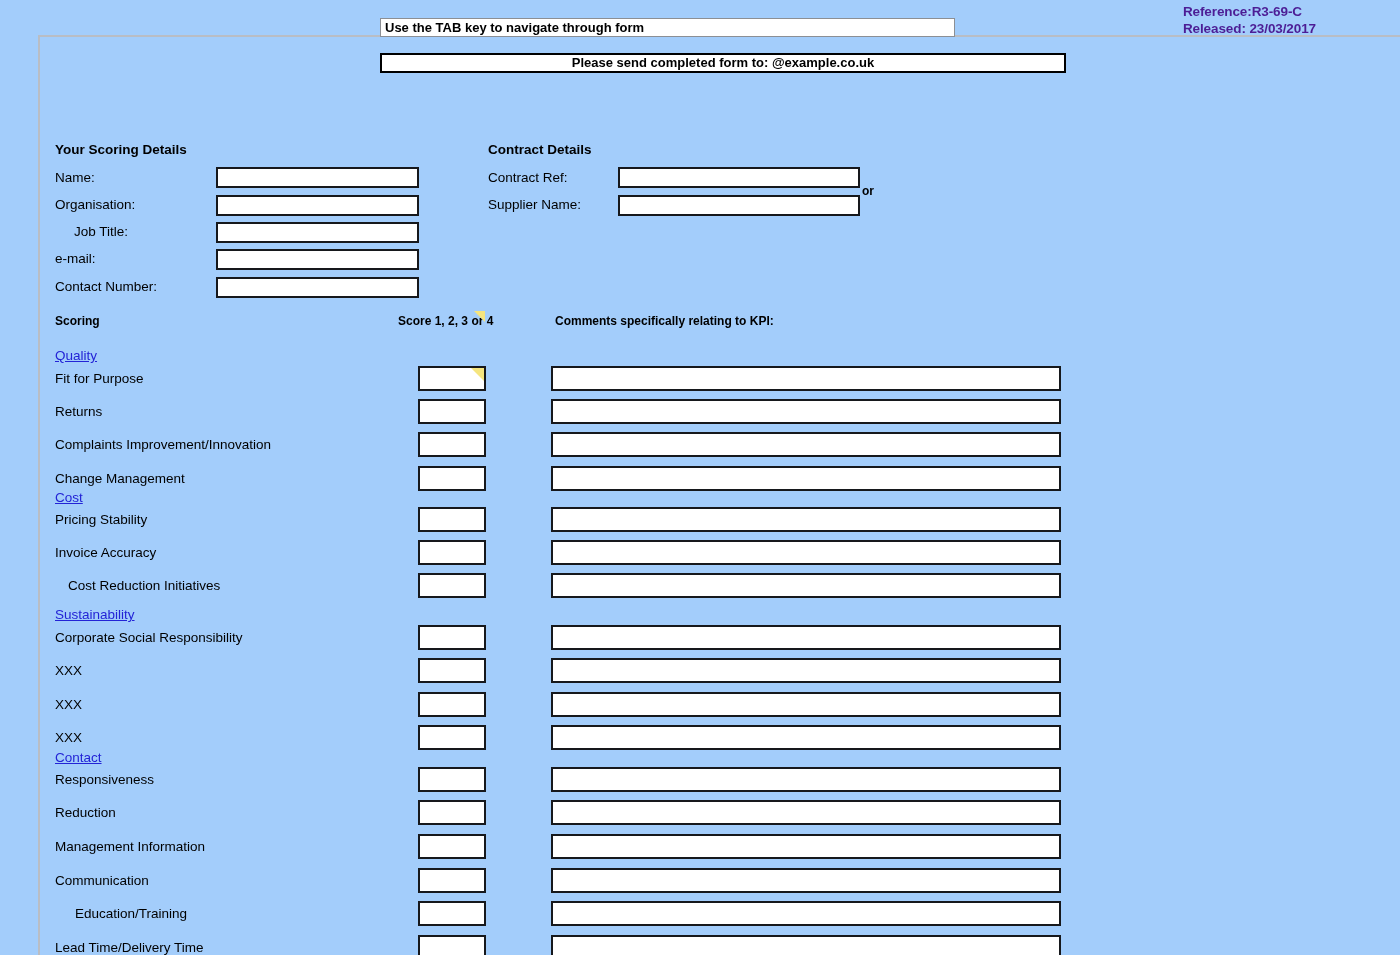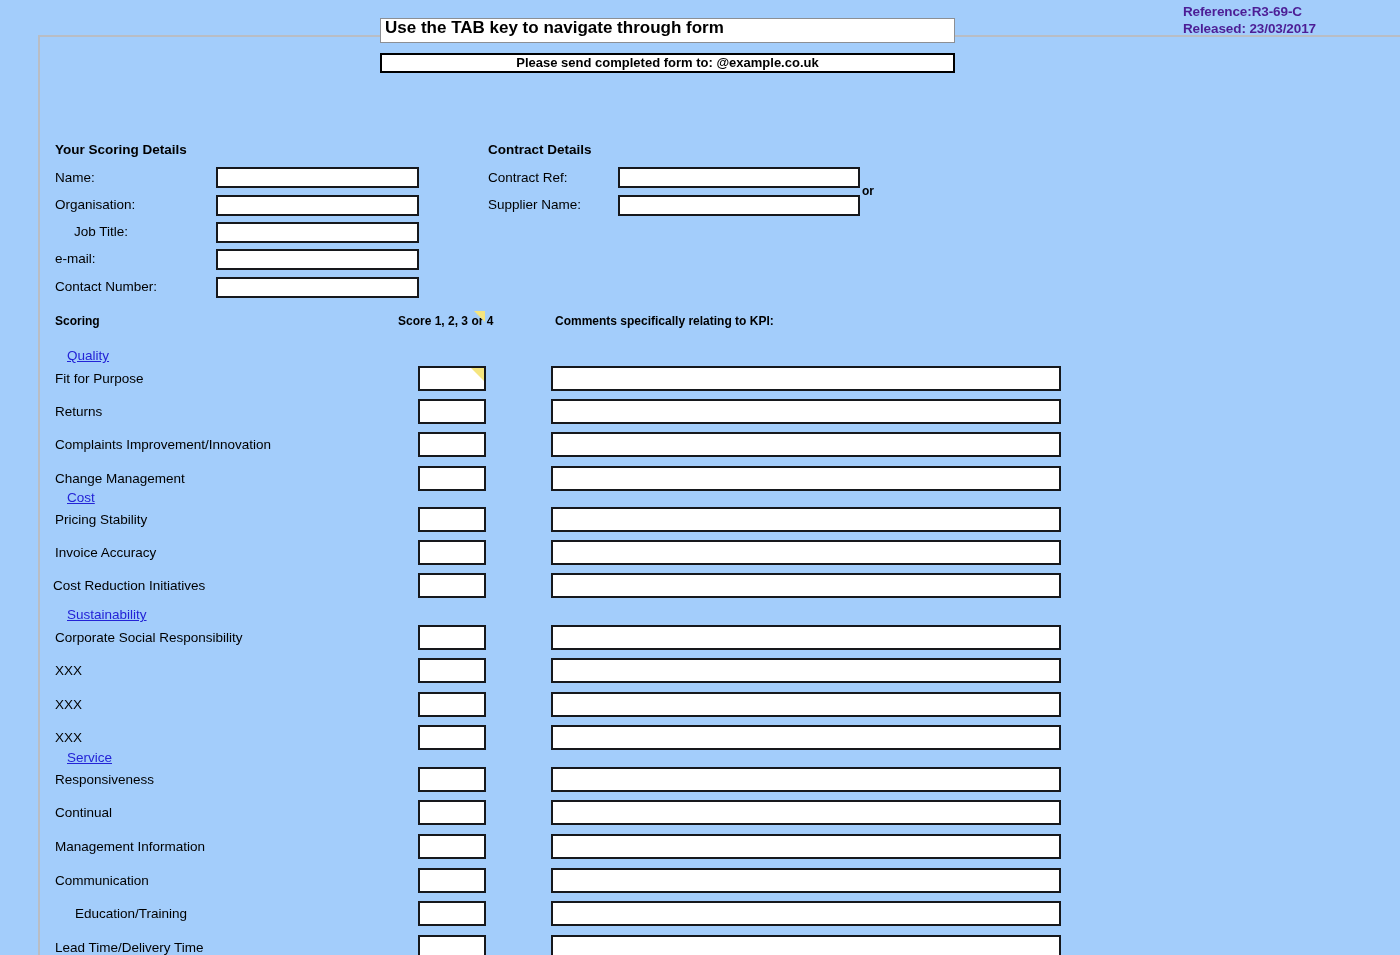--- a/index.html
+++ b/index.html
@@ -39,36 +39,36 @@
     line-height: 17px;
     letter-spacing: -0.1px;
   }
 
   
   .tab-box {
     position: absolute;
     left: 380px;
     top: 18px;
     width: 575px;
-    height: 25px;
+    height: 19px;
     background: #ffffff;
     border: 1px solid #8c8f94;
     box-sizing: border-box;
-    font-size: 17px;
+    font-size: 13px;
     font-weight: bold;
     color: #000;
     padding-left: 4px;
     line-height: 17px;
     white-space: nowrap;
   }
   .send-box {
     position: absolute;
     left: 380px;
     top: 53px;
-    width: 575px;
+    width: 686px;
     height: 20px;
     background: #ffffff;
     border: 2px solid #000;
     box-sizing: border-box;
     font-size: 13px;
     font-weight: bold;
     color: #000;
     text-align: center;
     line-height: 16px;
     white-space: nowrap;
@@ -126,21 +126,20 @@
   }
 
   
   .cat-link {
     position: absolute;
     font-size: 13.5px;
     color: #2323d6;
     text-decoration: underline;
     white-space: nowrap;
     cursor: pointer;
-    margin-left: 12px;
   }
   .row-label {
     position: absolute;
     font-size: 13.5px;
     color: #000;
     white-space: nowrap;
   }
   .score-box {
     position: absolute;
     left: 418px;
@@ -213,41 +212,41 @@
     <div class="row-label" style="left: 55px; top: 471px;">Change Management</div>
     <input class="score-box" type="text" style="top: 466px; font: 13px &quot;Liberation Sans&quot;, sans-serif; padding: 0px 3px; text-align: center;">
     <input class="comment-box" type="text" style="top: 466px; font: 13px &quot;Liberation Sans&quot;, sans-serif; padding: 0px 4px;">
     <div class="cat-link" style="left: 55px; top: 490px;">Cost</div>
     <div class="row-label" style="left: 55px; top: 512px;">Pricing Stability</div>
     <input class="score-box" type="text" style="top: 507px; font: 13px &quot;Liberation Sans&quot;, sans-serif; padding: 0px 3px; text-align: center;">
     <input class="comment-box" type="text" style="top: 507px; font: 13px &quot;Liberation Sans&quot;, sans-serif; padding: 0px 4px;">
     <div class="row-label" style="left: 55px; top: 545px;">Invoice Accuracy</div>
     <input class="score-box" type="text" style="top: 540px; font: 13px &quot;Liberation Sans&quot;, sans-serif; padding: 0px 3px; text-align: center;">
     <input class="comment-box" type="text" style="top: 540px; font: 13px &quot;Liberation Sans&quot;, sans-serif; padding: 0px 4px;">
-    <div class="row-label" style="left: 53px; top: 578px;">Cost Reduction Initiatives</div>
+    <div class="row-label" style="left: 68px; top: 578px;">Cost Reduction Initiatives</div>
     <input class="score-box" type="text" style="top: 573px; font: 13px &quot;Liberation Sans&quot;, sans-serif; padding: 0px 3px; text-align: center;">
     <input class="comment-box" type="text" style="top: 573px; font: 13px &quot;Liberation Sans&quot;, sans-serif; padding: 0px 4px;">
     <div class="cat-link" style="left: 55px; top: 607px;">Sustainability</div>
     <div class="row-label" style="left: 55px; top: 630px;">Corporate Social Responsibility</div>
     <input class="score-box" type="text" style="top: 625px; font: 13px &quot;Liberation Sans&quot;, sans-serif; padding: 0px 3px; text-align: center;">
     <input class="comment-box" type="text" style="top: 625px; font: 13px &quot;Liberation Sans&quot;, sans-serif; padding: 0px 4px;">
     <div class="row-label" style="left: 55px; top: 663px;">XXX</div>
     <input class="score-box" type="text" style="top: 658px; font: 13px &quot;Liberation Sans&quot;, sans-serif; padding: 0px 3px; text-align: center;">
     <input class="comment-box" type="text" style="top: 658px; font: 13px &quot;Liberation Sans&quot;, sans-serif; padding: 0px 4px;">
     <div class="row-label" style="left: 55px; top: 697px;">XXX</div>
     <input class="score-box" type="text" style="top: 692px; font: 13px &quot;Liberation Sans&quot;, sans-serif; padding: 0px 3px; text-align: center;">
     <input class="comment-box" type="text" style="top: 692px; font: 13px &quot;Liberation Sans&quot;, sans-serif; padding: 0px 4px;">
     <div class="row-label" style="left: 55px; top: 730px;">XXX</div>
     <input class="score-box" type="text" style="top: 725px; font: 13px &quot;Liberation Sans&quot;, sans-serif; padding: 0px 3px; text-align: center;">
     <input class="comment-box" type="text" style="top: 725px; font: 13px &quot;Liberation Sans&quot;, sans-serif; padding: 0px 4px;">
-    <div class="cat-link" style="left: 55px; top: 750px;">Service</div>
+    <div class="cat-link" style="left: 55px; top: 750px;">Contact</div>
     <div class="row-label" style="left: 55px; top: 772px;">Responsiveness</div>
     <input class="score-box" type="text" style="top: 767px; font: 13px &quot;Liberation Sans&quot;, sans-serif; padding: 0px 3px; text-align: center;">
     <input class="comment-box" type="text" style="top: 767px; font: 13px &quot;Liberation Sans&quot;, sans-serif; padding: 0px 4px;">
-    <div class="row-label" style="left: 55px; top: 805px;">Continual</div>
+    <div class="row-label" style="left: 55px; top: 805px;">Reduction</div>
     <input class="score-box" type="text" style="top: 800px; font: 13px &quot;Liberation Sans&quot;, sans-serif; padding: 0px 3px; text-align: center;">
     <input class="comment-box" type="text" style="top: 800px; font: 13px &quot;Liberation Sans&quot;, sans-serif; padding: 0px 4px;">
     <div class="row-label" style="left: 55px; top: 839px;">Management Information</div>
     <input class="score-box" type="text" style="top: 834px; font: 13px &quot;Liberation Sans&quot;, sans-serif; padding: 0px 3px; text-align: center;">
     <input class="comment-box" type="text" style="top: 834px; font: 13px &quot;Liberation Sans&quot;, sans-serif; padding: 0px 4px;">
     <div class="row-label" style="left: 55px; top: 873px;">Communication</div>
     <input class="score-box" type="text" style="top: 868px; font: 13px &quot;Liberation Sans&quot;, sans-serif; padding: 0px 3px; text-align: center;">
     <input class="comment-box" type="text" style="top: 868px; font: 13px &quot;Liberation Sans&quot;, sans-serif; padding: 0px 4px;">
     <div class="row-label" style="left: 55px; top: 906px; margin-left: 20px;">Education/Training</div>
     <input class="score-box" type="text" style="top: 901px; font: 13px &quot;Liberation Sans&quot;, sans-serif; padding: 0px 3px; text-align: center;">

